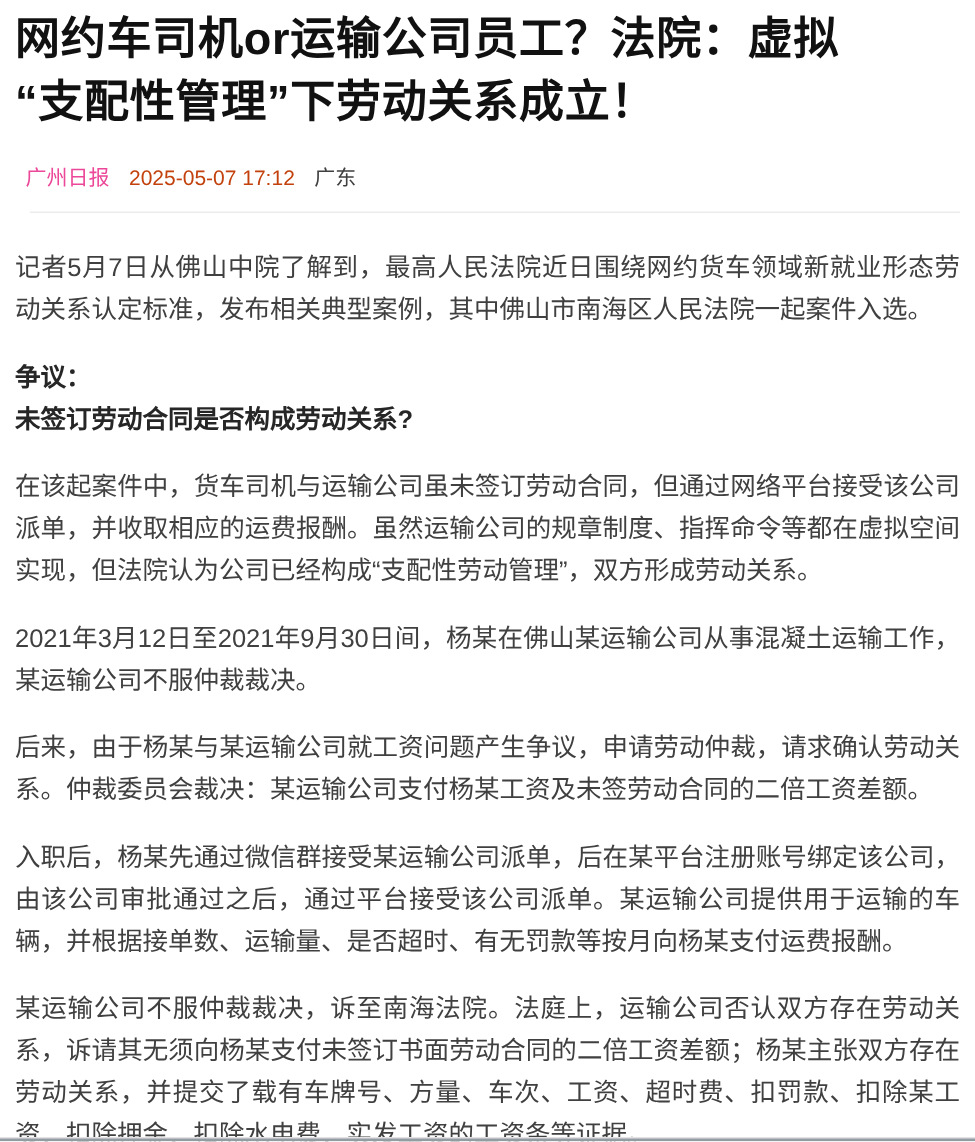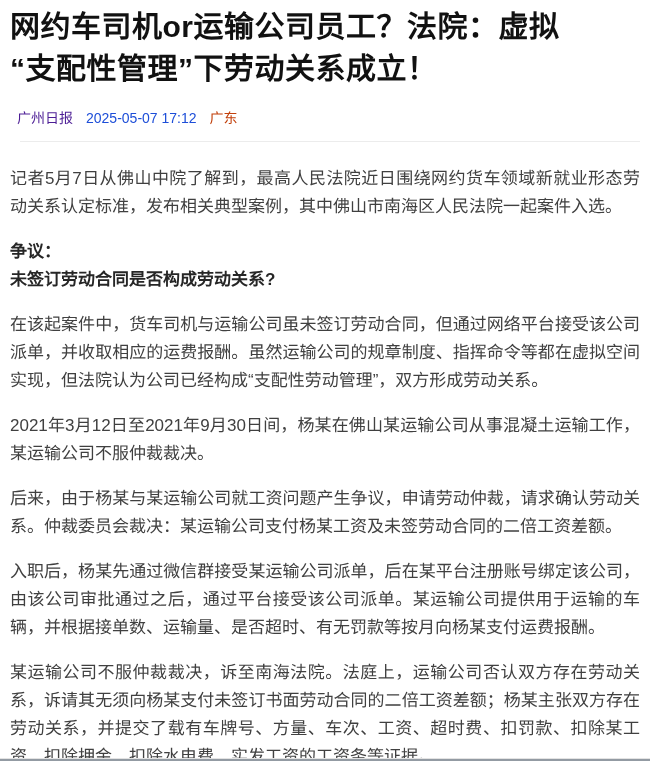--- a/index.html
+++ b/index.html
@@ -23,23 +23,23 @@
     white-space: pre-line;
     letter-spacing: 0.5px;
   }
   .meta {
     margin: 17px 0 0 7px;
     display: flex;
     align-items: baseline;
     gap: 13px;
     font-size: 14px;
   }
-  .meta .source { color: #4c1d95; }
-  .meta .date   { color: #1d4ed8; }
-  .meta .loc    { color: #c2410c; text-align: center; }
+  .meta .source { color: #ec4899; }
+  .meta .date   { color: #c2410c; }
+  .meta .loc    { color: #404040; text-align: center; }
   .divider {
     border: none;
     border-top: 1px solid #ececec;
     margin: 14px 0 0 10px;
   }
   .body-text { margin-top: 23px; }
   .para {
     font-size: 17px;
     line-height: 28px;
     color: #404040;

